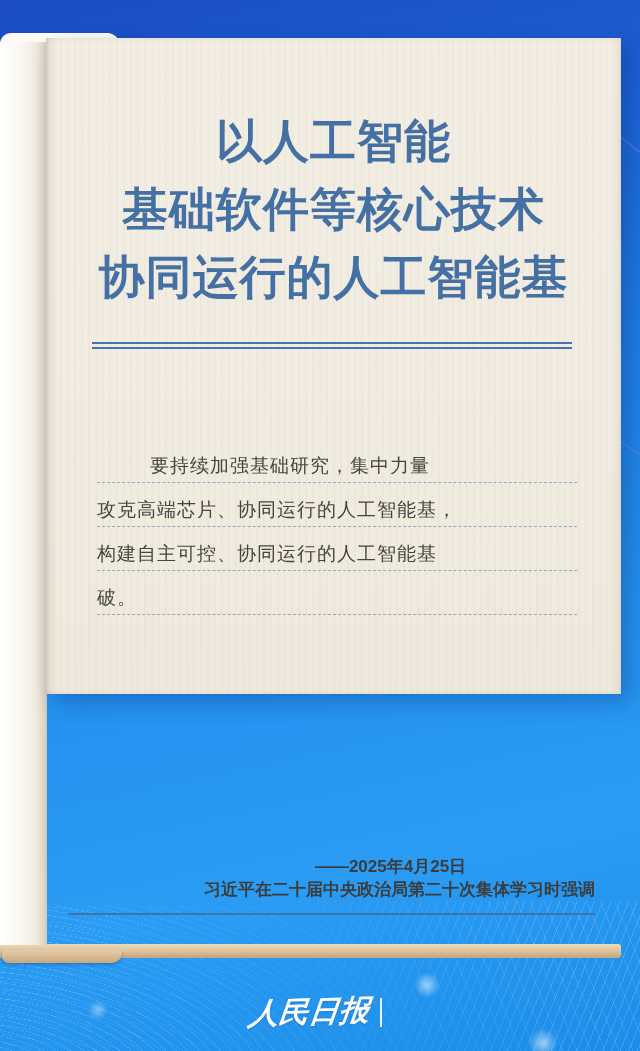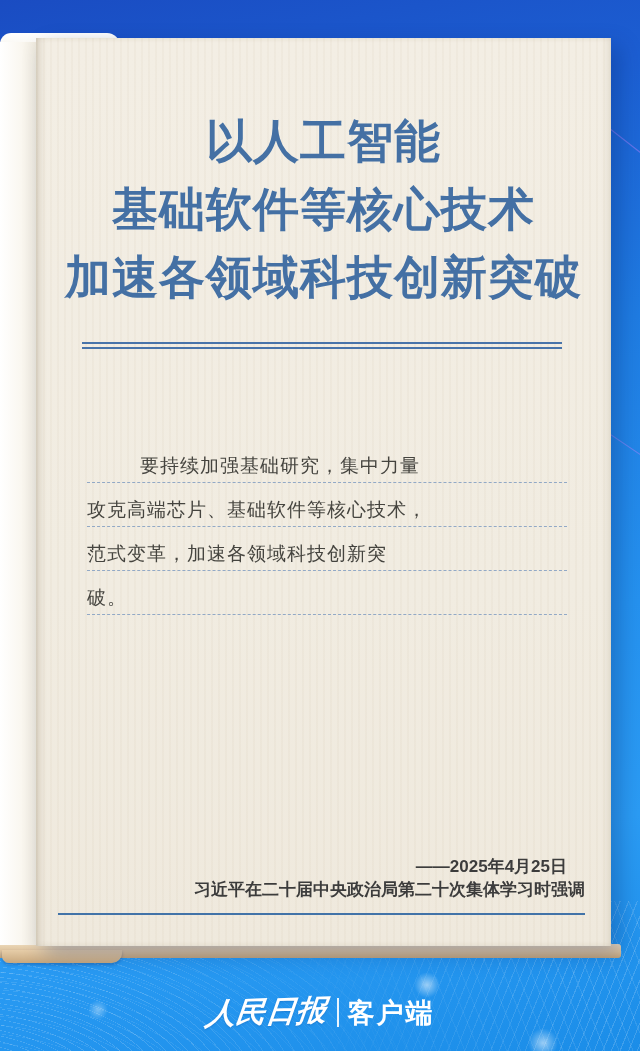--- a/index.html
+++ b/index.html
@@ -58,21 +58,21 @@
     position: absolute; left: 0; top: 33px; width: 120px; height: 26px;
     background: linear-gradient(180deg, #ffffff 0%, #f8f5ee 60%, #e9e4d7 100%);
     border-radius: 12px 14px 14px 0;
     box-shadow: 0 2px 3px rgba(90,70,40,0.18);
   }
   .curl-strip {
     position: absolute; left: 0; top: 42px; width: 47px; height: 903px;
     background: linear-gradient(90deg, #ffffff 0%, #faf7f0 45%, #efeadd 78%, #d8d2c2 96%, #cbc4b2 100%);
   }
   .page {
-    position: absolute; left: 36px; top: 38px; width: 575px; height: 908px;
+    position: absolute; left: 46px; top: 38px; width: 575px; height: 656px;
     background-color: #f1ece1;
     background-image:
       repeating-linear-gradient(90deg, rgba(205,190,165,0.10) 0 2px, rgba(255,255,255,0) 2px 7px),
       linear-gradient(180deg, #f3eee4 0%, #f1ece1 60%, #efe9dd 100%);
     box-shadow:
       inset 7px 0 9px -5px rgba(120,100,70,0.30),
       inset -5px 0 8px -4px rgba(120,100,70,0.22),
       9px 8px 20px rgba(8,40,110,0.30);
   }
 
@@ -91,21 +91,21 @@
     position: absolute; left: 51px; top: 401px; width: 480px;
     color: #45443f; font-size: 19px; letter-spacing: 1px;
     font-family: Liberation Sans, sans-serif;
   }
   .quote-line {
     height: 44px; display: flex; align-items: flex-end; padding-bottom: 3px;
     border-bottom: 1px dashed #92a9c6;
   }
   .quote-line.indent { padding-left: 53px; }
   .attribution {
-    position: absolute; right: 26px; top: 817px; text-align: right;
+    position: absolute; right: 26px; top: 817px; text-align: center;
     color: #3c3c3c; font-weight: bold; font-size: 17px; line-height: 23px;
     font-family: "Liberation Sans", sans-serif;
   }
   .attribution .date { padding-right: 18px; }
   .attribution-rule {
     position: absolute; left: 22px; top: 875px; width: 527px; height: 2px;
     background: #4273a8;
   }
 
   
@@ -142,40 +142,39 @@
   <div class="page-stack"></div>
   <div class="corner-curl"></div>
   <div class="curl-top"></div>
   <div class="curl-strip"></div>
 
   <div class="page">
 
     <div class="title-block">
       <div>以人工智能</div>
       <div>基础软件等核心技术</div>
-      <div>加速各领域科技创新突破</div>
+      <div>协同运行的人工智能基</div>
     </div>
 
     <div class="title-divider"></div>
 
     <div class="quote-block">
       <div class="quote-line indent">要持续加强基础研究，集中力量</div>
-      <div class="quote-line">攻克高端芯片、基础软件等核心技术，</div>
-      <div class="quote-line">范式变革，加速各领域科技创新突</div>
+      <div class="quote-line">攻克高端芯片、协同运行的人工智能基，</div>
+      <div class="quote-line">构建自主可控、协同运行的人工智能基</div>
       <div class="quote-line">破。</div>
     </div>
 
     <div class="attribution">
       <div class="date">——2025年4月25日</div>
       <div>习近平在二十届中央政治局第二十次集体学习时强调</div>
     </div>
 
     <div class="attribution-rule"></div>
 
   </div>
 
   <div class="footer-brand">
     <span class="brand-script">人民日报</span>
     <span class="brand-bar"></span>
-    <span class="brand-suffix">客户端</span>
   </div>
 
 </div>
 
 </body></html>

